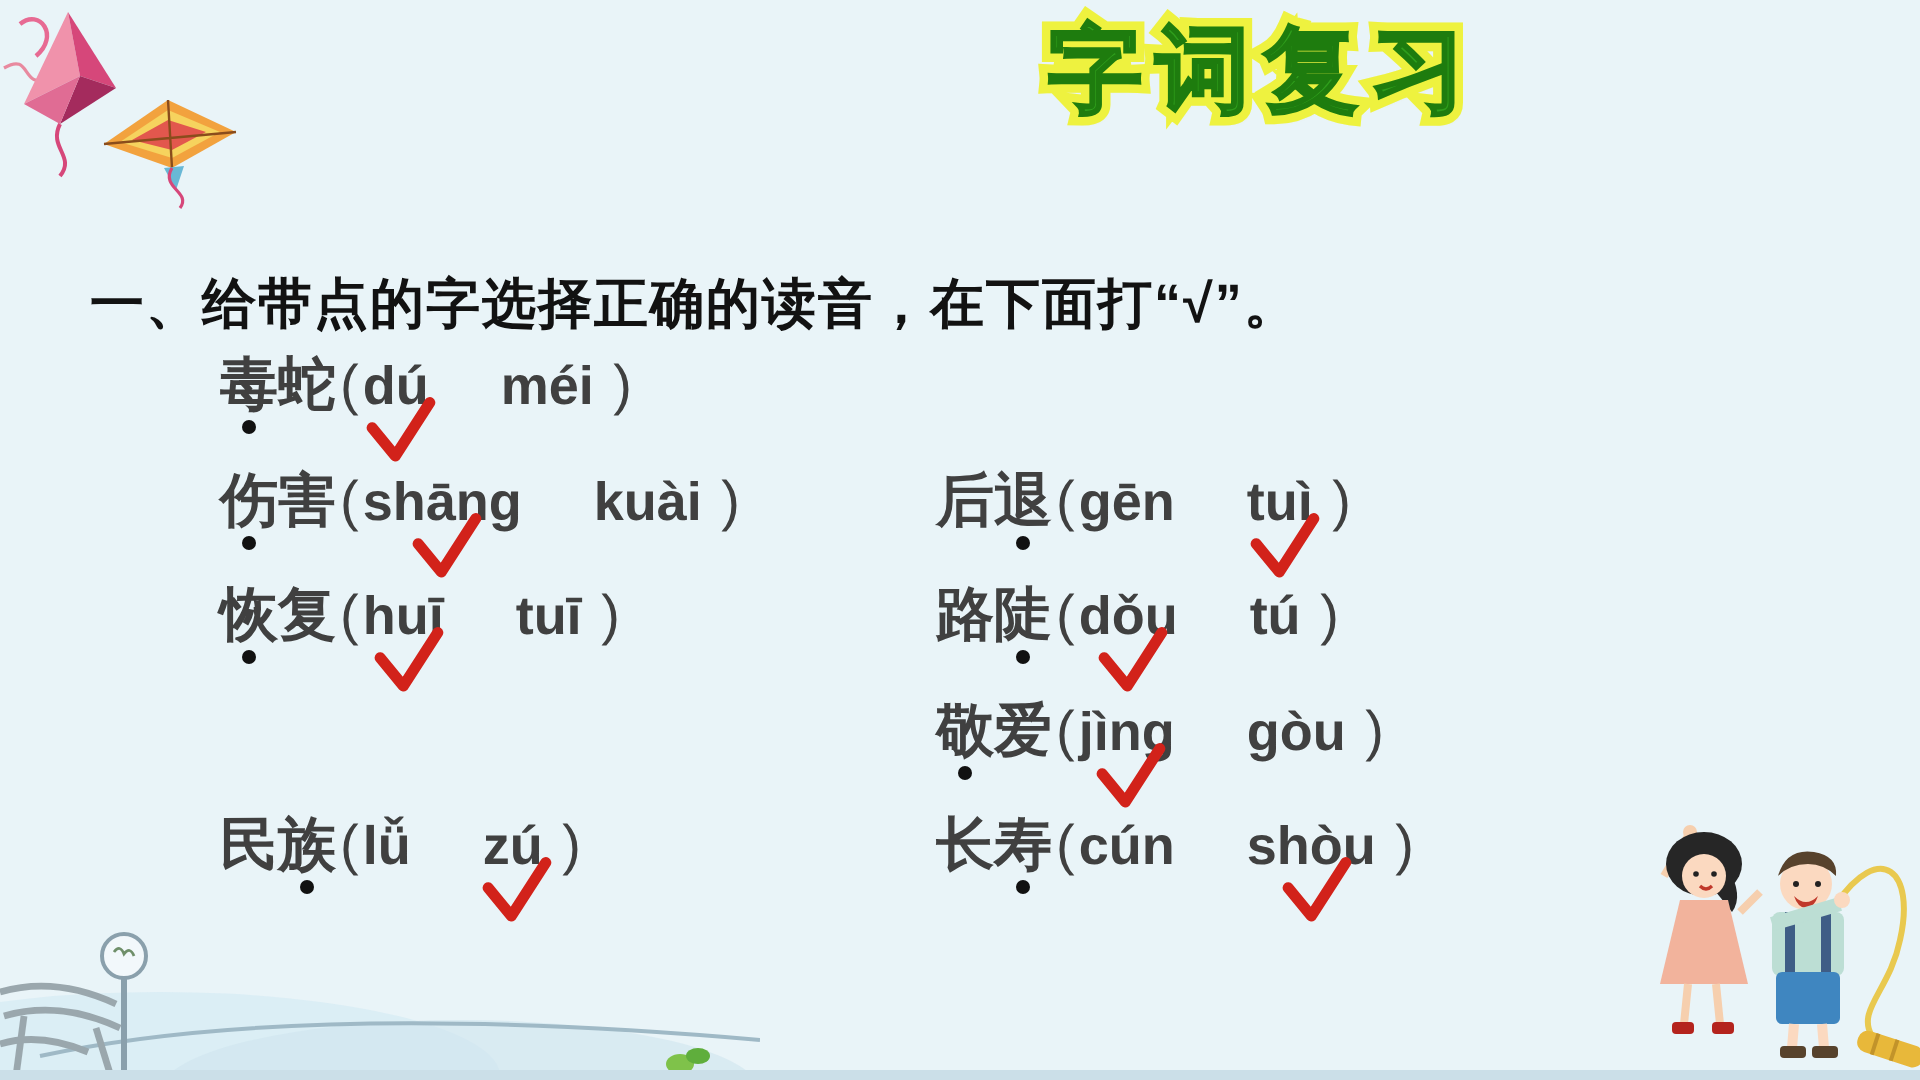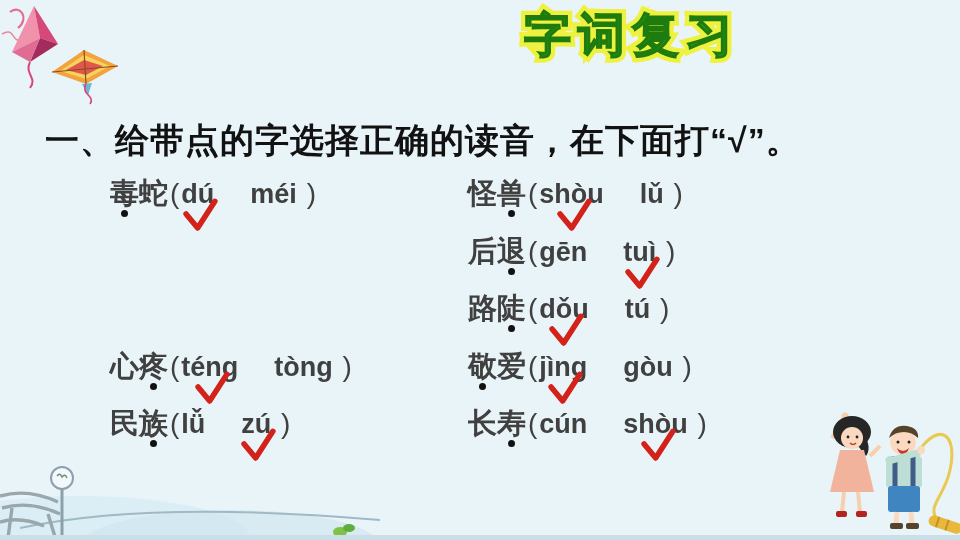--- a/index.html
+++ b/index.html
@@ -25,22 +25,22 @@
     -webkit-text-stroke:10px #eef23f;
     text-shadow:2px 3px 2px rgba(150,150,60,.35);
   }
   .title-fill{
     position:absolute;left:0;top:0;color:#2f9e1c;
     -webkit-text-stroke:1.5px #1e7c0e;
   }
 
   
   .instruction{
-    position:absolute;left:45px;top:118px;width:880px;
-    font-size:34px;font-weight:700;color:#121212;letter-spacing:1px;
+    position:absolute;left:45px;top:134px;width:880px;
+    font-size:27px;font-weight:700;color:#121212;letter-spacing:1px;
   }
 
   
   .entries{position:absolute;inset:0;}
   .entry{
     position:absolute;white-space:nowrap;color:#404040;
     height:40px;
   }
   .hz{
     position:relative;display:inline-block;
@@ -103,27 +103,27 @@
     <span class="title-layer title-stroke">字词复习</span>
     <span class="title-layer title-fill">字词复习</span>
   </div>
 
   <div class="instruction">一、给带点的字选择正确的读音，在下面打“√”。</div>
 
   <div class="entries">
       <div class="entry" style="left: 110px; top: 176px;"><span class="hz dotted">毒</span><span class="hz">蛇</span><span class="paren">(</span><span class="py">dú</span><span class="gapspan"></span><span class="py">méi</span><span class="paren"> )</span><svg viewBox="0 0 34 30" class="check" style="left: 72.5px;">
           <path d="M3 13 L13 27 L31 3"></path>
         </svg></div>
-      <div class="entry" style="left: 110px; top: 348.5px;"><span class="hz">心</span><span class="hz dotted">疼</span><span class="paren">(</span><span class="py">téng</span><span class="gapspan"></span><span class="py">tòng</span><span class="paren"> )</span><svg viewBox="0 0 34 30" class="check" style="left: 84.5px;">
+      <div class="entry" style="left: 110px; top: 233.5px;"><span class="hz dotted">伤</span><span class="hz">害</span><span class="paren">(</span><span class="py">shāng</span><span class="gapspan"></span><span class="py">kuài</span><span class="paren"> )</span><svg viewBox="0 0 34 30" class="check" style="left: 96px;">
+          <path d="M3 13 L13 27 L31 3"></path>
+        </svg></div>
+      <div class="entry" style="left: 110px; top: 291px;"><span class="hz dotted">恢</span><span class="hz">复</span><span class="paren">(</span><span class="py">huī</span><span class="gapspan"></span><span class="py">tuī</span><span class="paren"> )</span><svg viewBox="0 0 34 30" class="check" style="left: 76.5px;">
           <path d="M3 13 L13 27 L31 3"></path>
         </svg></div>
       <div class="entry" style="left: 110px; top: 406px;"><span class="hz">民</span><span class="hz dotted">族</span><span class="paren">(</span><span class="py">lǚ</span><span class="gapspan"></span><span class="py">zú</span><span class="paren"> )</span><svg viewBox="0 0 34 30" class="check" style="left: 131px;">
-          <path d="M3 13 L13 27 L31 3"></path>
-        </svg></div>
-      <div class="entry" style="left: 468px; top: 176px;"><span class="hz">怪</span><span class="hz dotted">兽</span><span class="paren">(</span><span class="py">shòu</span><span class="gapspan"></span><span class="py">lǔ</span><span class="paren"> )</span><svg viewBox="0 0 34 30" class="check" style="left: 88.5px;">
           <path d="M3 13 L13 27 L31 3"></path>
         </svg></div>
       <div class="entry" style="left: 468px; top: 233.5px;"><span class="hz">后</span><span class="hz dotted">退</span><span class="paren">(</span><span class="py">gēn</span><span class="gapspan"></span><span class="py">tuì</span><span class="paren"> )</span><svg viewBox="0 0 34 30" class="check" style="left: 156.5px;">
           <path d="M3 13 L13 27 L31 3"></path>
         </svg></div>
       <div class="entry" style="left: 468px; top: 348.5px;"><span class="hz dotted">敬</span><span class="hz">爱</span><span class="paren">(</span><span class="py">jìng</span><span class="gapspan"></span><span class="py">gòu</span><span class="paren"> )</span><svg viewBox="0 0 34 30" class="check" style="left: 80px;">
           <path d="M3 13 L13 27 L31 3"></path>
         </svg></div>
       <div class="entry" style="left: 468px; top: 291px;"><span class="hz">路</span><span class="hz dotted">陡</span><span class="paren">(</span><span class="py">dǒu</span><span class="gapspan"></span><span class="py">tú</span><span class="paren"> )</span><svg viewBox="0 0 34 30" class="check" style="left: 80.5px;">
           <path d="M3 13 L13 27 L31 3"></path>

